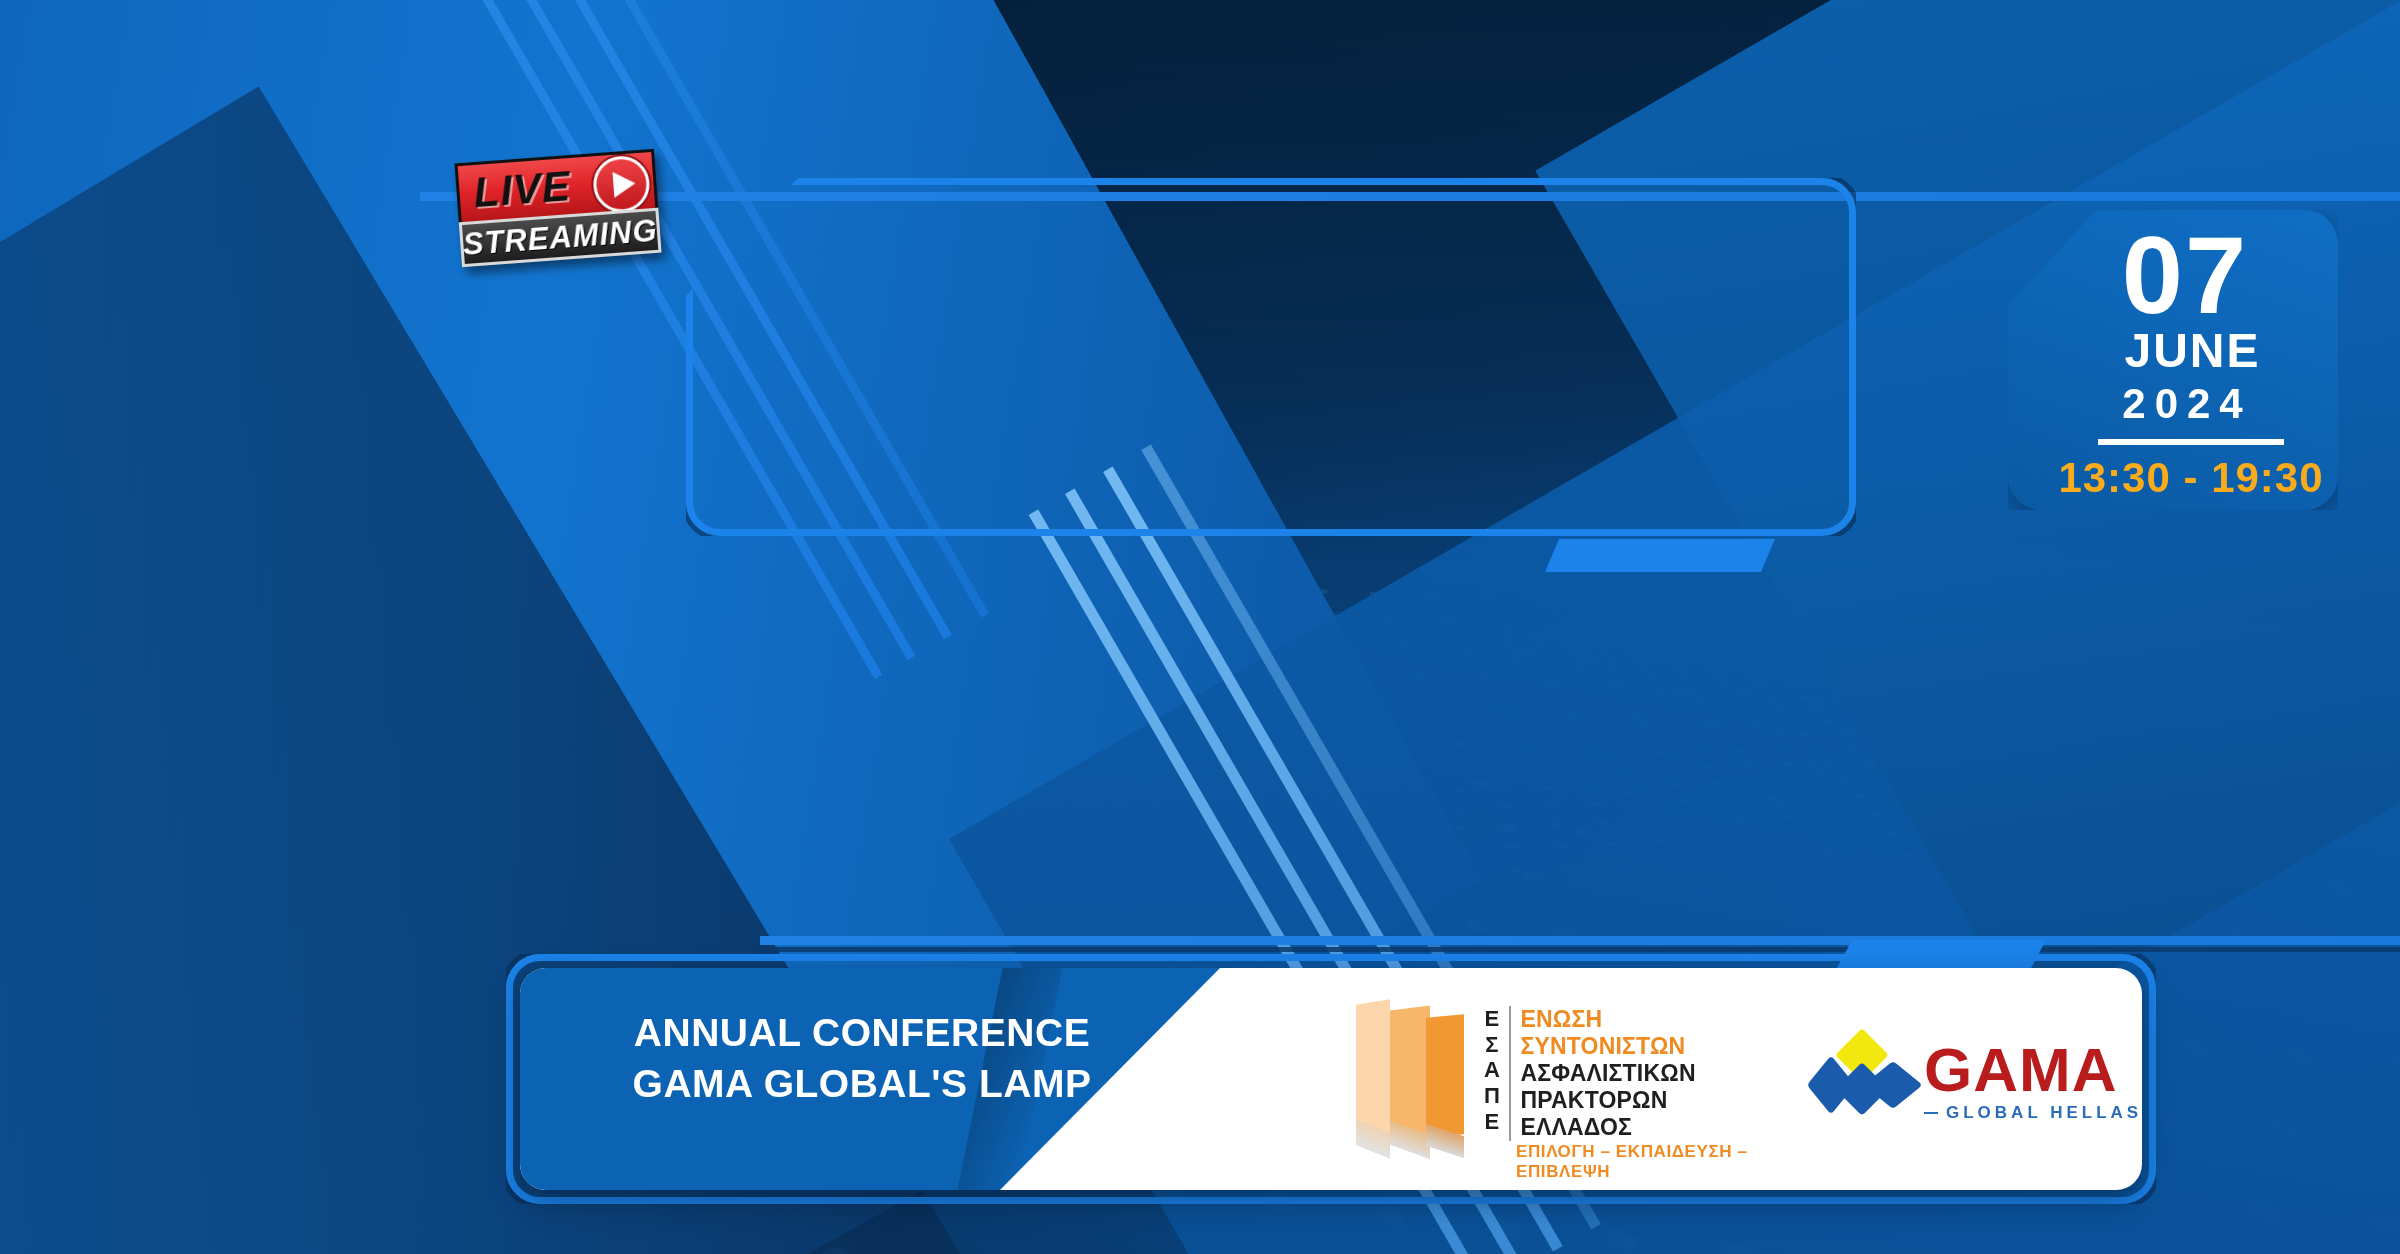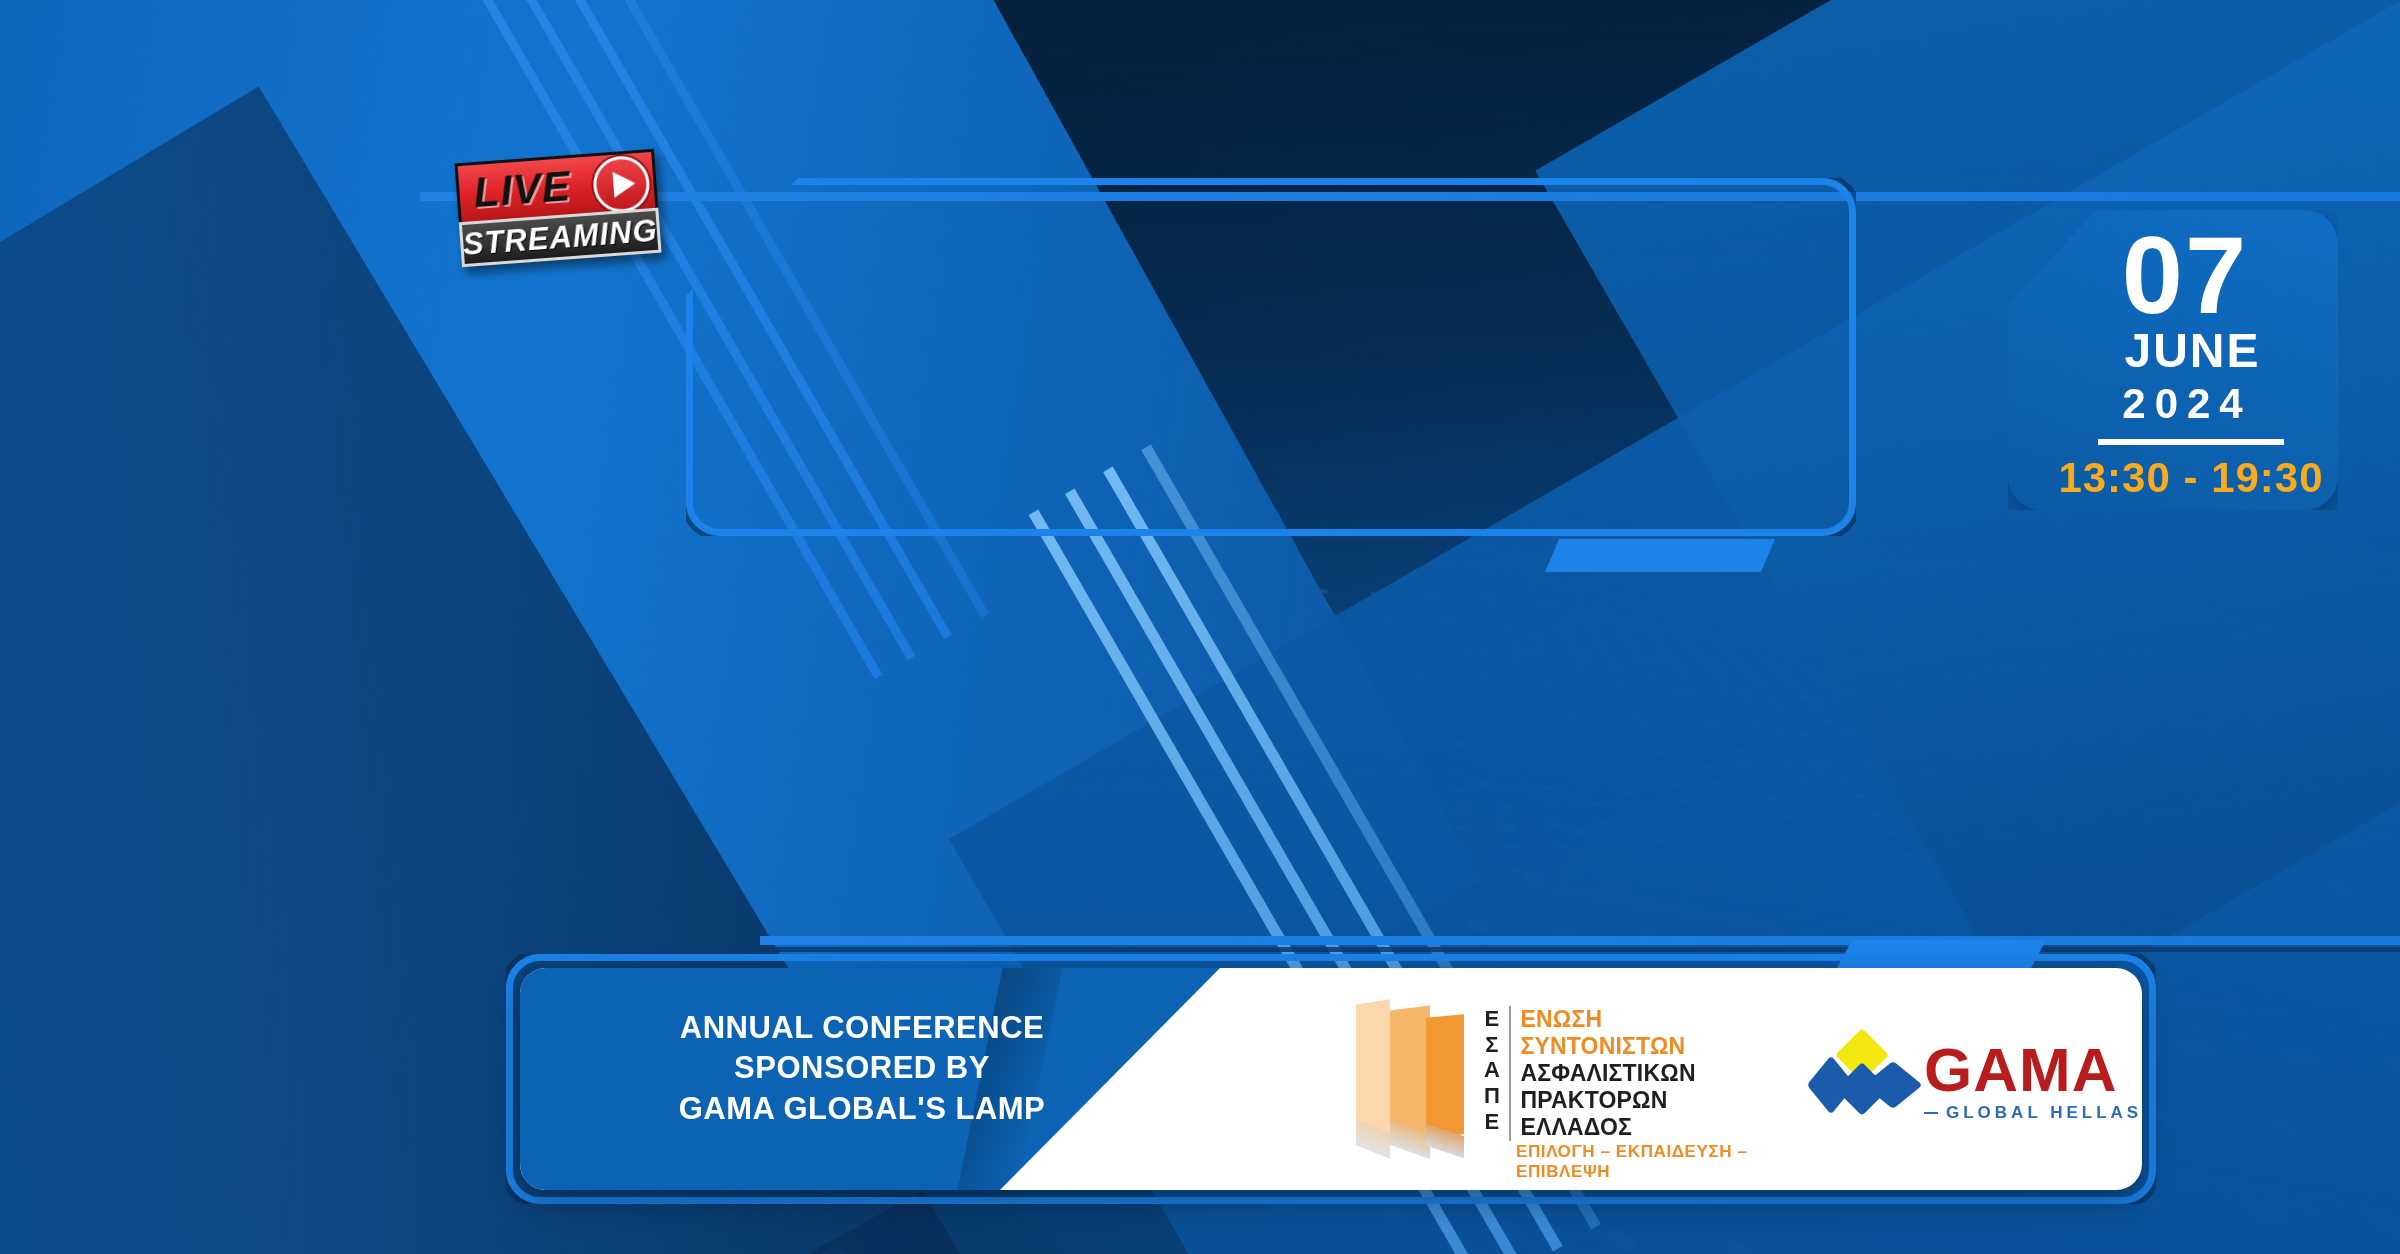--- a/index.html
+++ b/index.html
@@ -254,21 +254,21 @@
     clip-path:polygon(0 0, 700px 0, 480px 100%, 0 100%);
   }
   .bottom-blue::after{
     content:"";
     position:absolute; left:460px; top:0; width:60px; height:222px;
     background:linear-gradient(100deg, rgba(0,0,0,.28), rgba(0,0,0,0));
     transform:skewX(-11.5deg);
   }
   .bottom-text{
     position:absolute; left:62px; top:40px; width:560px;
-    color:#fff; font-size:31px; font-weight:700; line-height:1.30;
+    color:#fff; font-size:39px; font-weight:700; line-height:1.30;
     letter-spacing:.5px; text-align:center;
   }
 
   
   .esape{
     position:absolute; left:830px; top:22px; width:420px; height:180px;
     display:flex; align-items:flex-start;
   }
   .esape-mark{ position:relative; width:120px; height:156px; flex:0 0 auto; margin-top:4px;}
   .esape-mark .pg{ position:absolute; }
@@ -377,21 +377,20 @@
     <div class="date-time">13:30 - 19:30</div>
   </div>
 
   <div class="bottom-accent"></div>
   <div class="bottom-frame"></div>
   <div class="bottom-card">
     <div class="bottom-blue"></div>
 
     <div class="bottom-text">
       <div>ANNUAL CONFERENCE</div>
-      <div>SPONSORED BY</div>
       <div>GAMA GLOBAL'S LAMP</div>
     </div>
 
     <div class="esape">
       <div class="esape-mark">
         <span class="pg pg1"></span>
           <span class="pg pg1s"></span>
         <span class="pg pg2"></span>
           <span class="pg pg2s"></span>
         <span class="pg pg3"></span>

